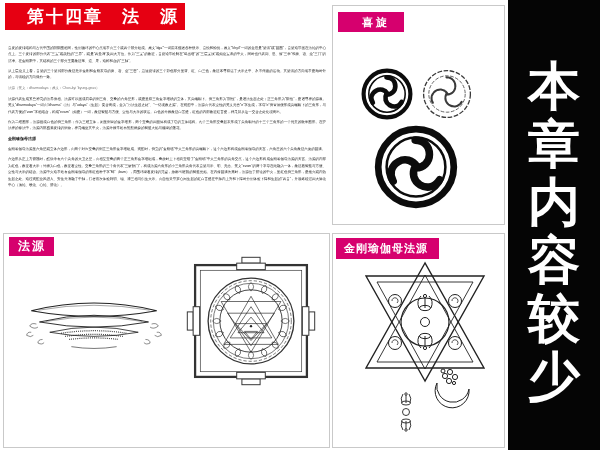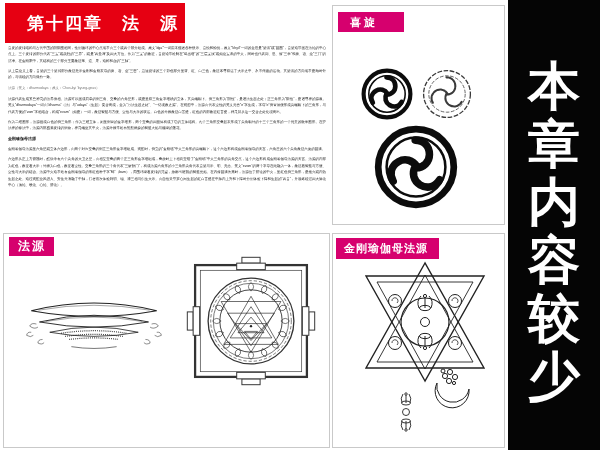--- a/index.html
+++ b/index.html
@@ -3,21 +3,21 @@
 <meta charset="utf-8">
 <style>
   html,body{margin:0;padding:0;}
   body{
     width:600px;height:450px;position:relative;overflow:hidden;
     background:#ffffff;
     font-family:"Liberation Sans", sans-serif;
   }
   
   .banner{
-    position:absolute;left:5px;top:3px;width:180px;height:40px;
+    position:absolute;left:5px;top:3px;width:180px;height:27px;
     background:#e60012;color:#fff;
     display:flex;align-items:center;
     padding-left:22px;box-sizing:border-box;
     font-size:17px;font-weight:bold;letter-spacing:2px;white-space:nowrap;
   }
   
   .textblock{
     position:absolute;left:8px;top:44px;width:636px;
     transform:scale(0.5);transform-origin:0 0;
     font-size:7px;line-height:13px;color:#222;
@@ -29,21 +29,21 @@
   
   .panel{position:absolute;background:#fff;border:1px solid #c9c9c9;box-sizing:border-box;}
   .panel-gakyil{left:332px;top:5px;width:173px;height:220px;}
   .panel-dharmodaya{left:3px;top:233px;width:327px;height:215px;}
   .panel-vajrayogini{left:332px;top:233px;width:173px;height:215px;}
   .panel-label{
     position:absolute;background:#d6006e;color:#fff;
     font-weight:bold;display:flex;align-items:center;box-sizing:border-box;
     white-space:nowrap;
   }
-  .label-gakyil{left:5px;top:6px;width:66px;height:20px;font-size:11px;letter-spacing:3px;padding-left:12px;}
+  .label-gakyil{left:5px;top:6px;width:66px;height:20px;font-size:11px;letter-spacing:3px;padding-left:24px;}
   .label-dharmodaya{left:5px;top:3px;width:45px;height:19px;font-size:12px;letter-spacing:2px;padding-left:9px;}
   .label-vajrayogini{left:3px;top:4px;width:103px;height:21px;font-size:11px;letter-spacing:1px;padding-left:8px;}
   .fig{position:absolute;}
   svg{display:block;}
   
   .sidebar{
     position:absolute;left:508px;top:0;width:92px;height:450px;
     background:#050505;color:#fff;
     display:flex;flex-direction:column;align-items:center;
     padding-top:57px;box-sizing:border-box;

